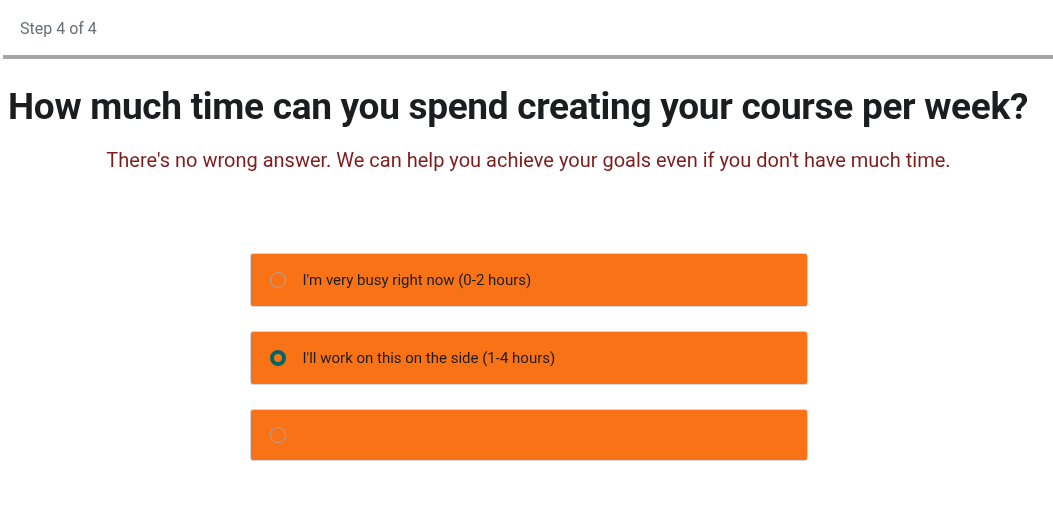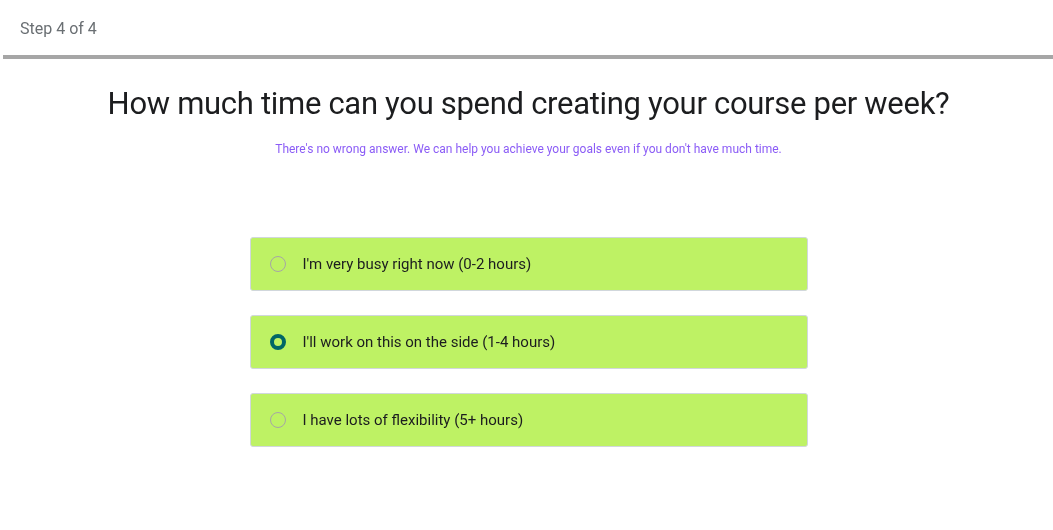--- a/index.html
+++ b/index.html
@@ -23,51 +23,51 @@
     }
     .progress-bar {
       width: 100%;
       height: 4px;
       background: #a6a6a6;
     }
     .main-content {
       padding: 24px 0 0 0;
     }
     .question-title {
-      font-size: 31px;
-      font-weight: 400;
+      font-size: 37px;
+      font-weight: 700;
       color: #1c1d1f;
-      text-align: center;
+      text-align: left;
       padding: 0 4px;
       margin-bottom: 20px;
       letter-spacing: -0.3px;
     }
     .question-subtitle {
-      font-size: 12px;
-      color: #8b5cf6;
+      font-size: 20px;
+      color: #7f1d1d;
       text-align: center;
       padding: 0 20px;
       margin-bottom: 80px;
       font-weight: 400;
     }
     .options-container {
       max-width: 560px;
       margin: 0 auto;
       display: flex;
       flex-direction: column;
       gap: 22px;
     }
     .option {
       display: flex;
       align-items: center;
       padding: 16px 18px;
       border: 1px solid #d1d7dc;
       border-radius: 3px;
       cursor: pointer;
-      background: #bef264;
+      background: #f97316;
     }
     .radio {
       width: 16px;
       height: 16px;
       border: 1.5px solid #a6a6a6;
       border-radius: 50%;
       margin-right: 16px;
       flex-shrink: 0;
       display: flex;
       align-items: center;
@@ -102,16 +102,15 @@
     <label class="option">
       <span class="radio"></span>
       <span class="option-label">I'm very busy right now (0-2 hours)</span>
     </label>
     <label class="option">
       <span class="radio selected"></span>
       <span class="option-label">I'll work on this on the side (1-4 hours)</span>
     </label>
     <label class="option">
       <span class="radio"></span>
-      <span class="option-label">I have lots of flexibility (5+ hours)</span>
     </label>
   </div>
 </div>
 
 </body></html>

